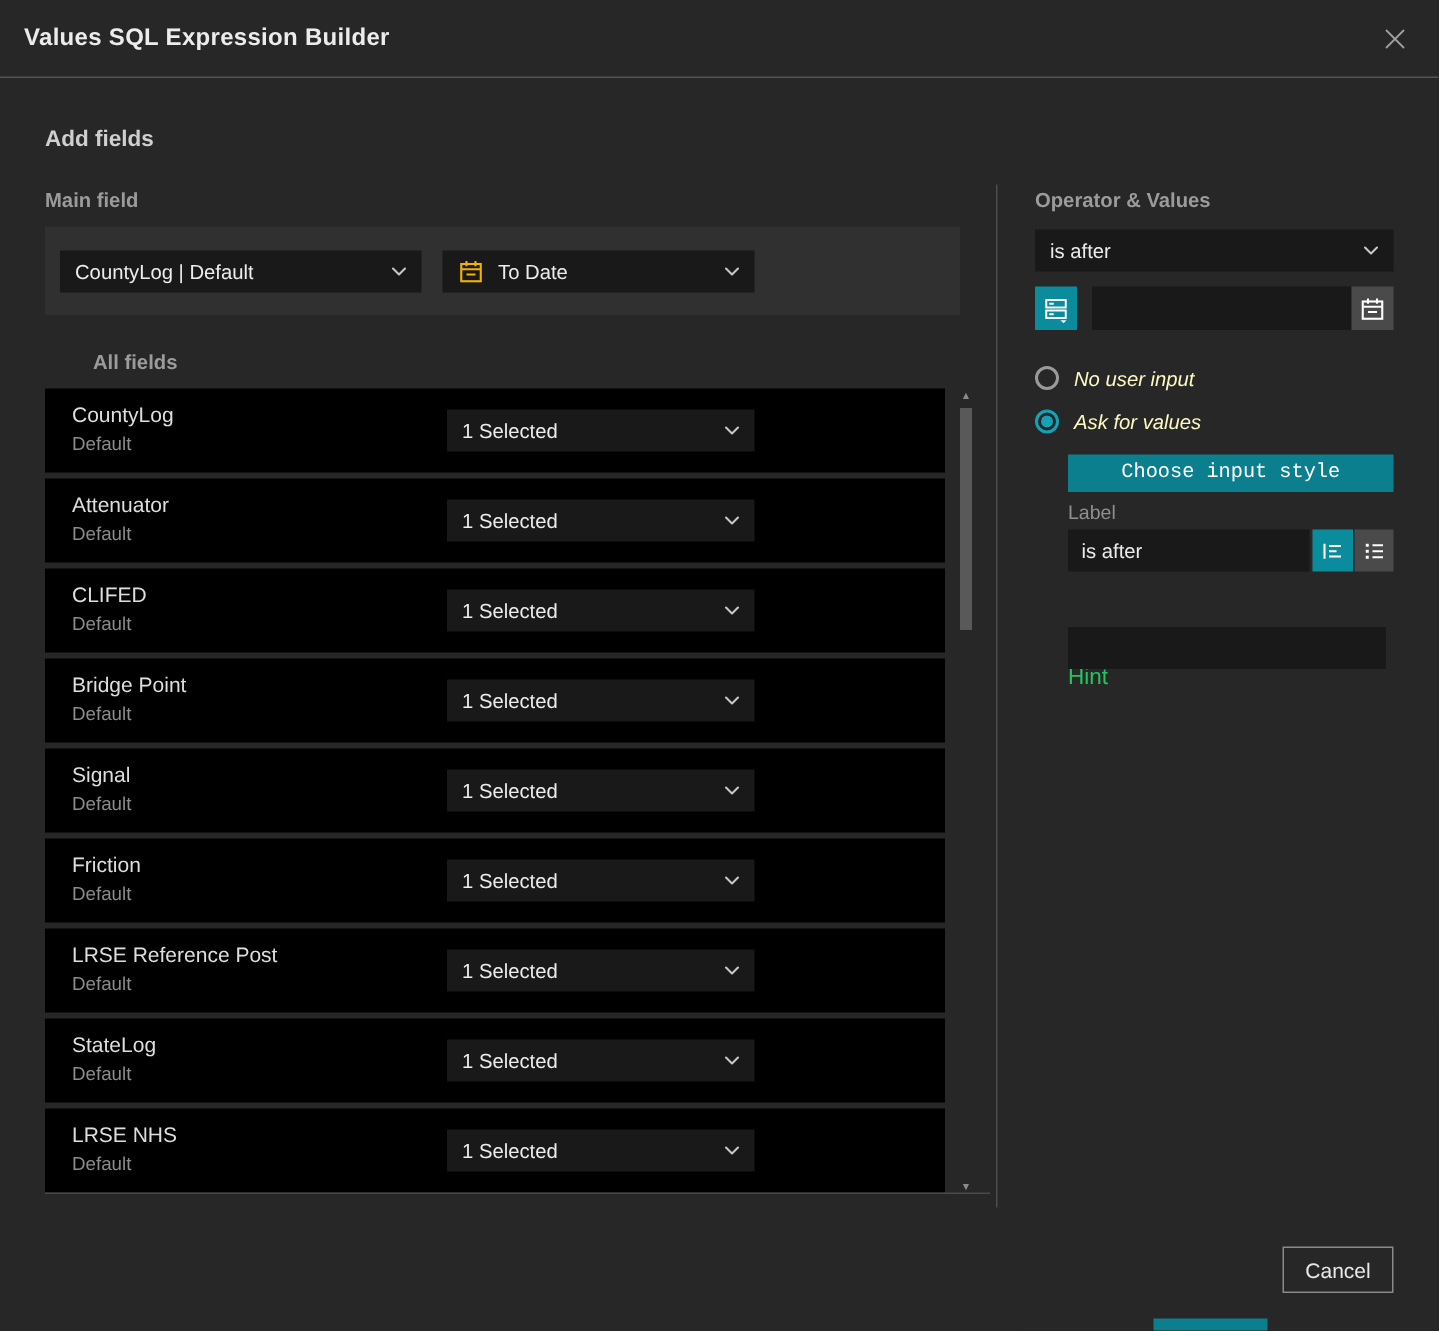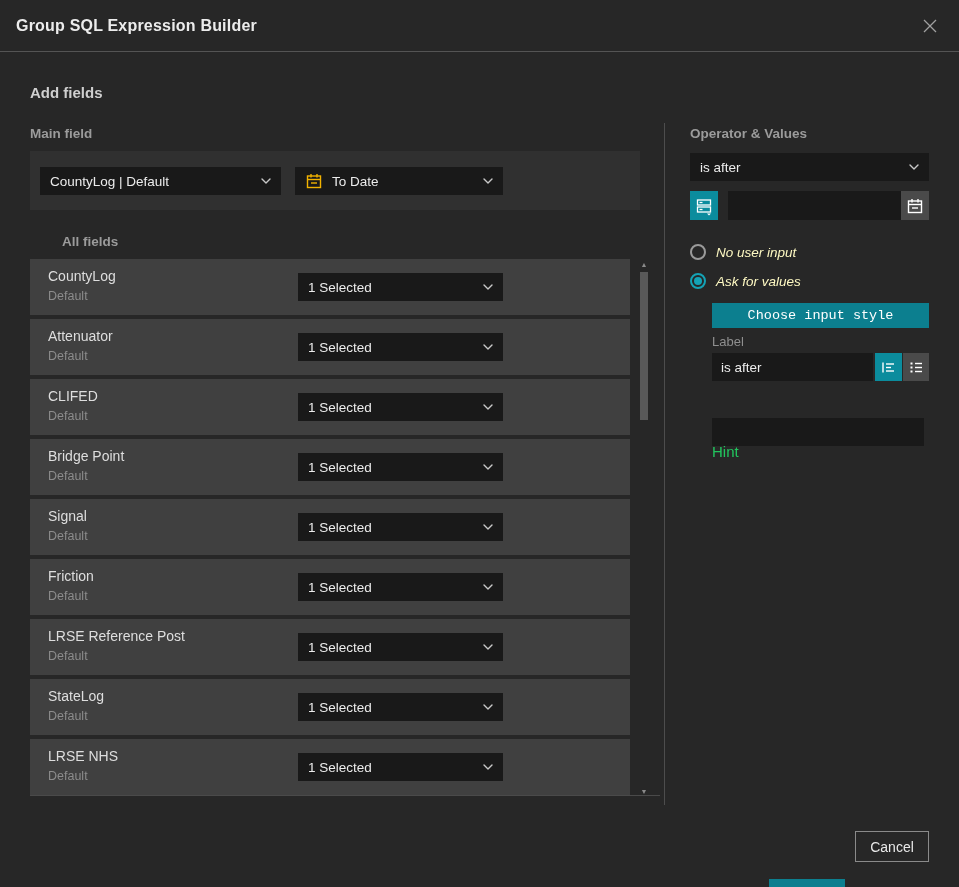--- a/index.html
+++ b/index.html
@@ -44,21 +44,21 @@
 
   
   .main-panel { position:absolute; left:30px; top:151px; width:610px; height:59px; background:#303030; }
   .sel-field { position:absolute; left:10px; top:16px; width:241px; }
   .sel-type  { position:absolute; left:265px; top:16px; width:208px; }
   .sel-type .left-grp { display:flex; align-items:center; gap:9px; overflow:hidden; }
 
   
   .fields-list { position:absolute; left:30px; top:259px; width:600px; }
   .frow {
-    position:relative; height:56px; background:#404040; margin-bottom:4px;
+    position:relative; height:56px; background:#000000; margin-bottom:4px;
     padding:9px 0 0 18px;
   }
   .frow .fname { font-size:14px; color:#dedede; }
   .frow .fsub  { font-size:12.5px; color:#8c8c8c; margin-top:5px; }
   .frow .select { position:absolute; left:268px; top:14px; width:205px; }
   .list-bottom-line { position:absolute; left:30px; top:795px; width:630px; height:1px; background:#4a4a4a; }
 
   
   .sbar { position:absolute; left:638px; top:261px; width:12px; height:538px; }
   .sbar .arrow { position:absolute; left:1px; width:10px; text-align:center; font-size:7px; color:#8a8a8a; line-height:7px; cursor:pointer; }
@@ -133,21 +133,21 @@
       <line x1="12" y1="2" x2="12" y2="5.5" stroke-width="1.4"></line>
       <line x1="2.5" y1="7.5" x2="15.5" y2="7.5" stroke-width="1.4"></line>
       <line x1="6" y1="11" x2="12" y2="11" stroke-width="1.4"></line>
     </g>
   </defs>
 </svg>
 
 <div class="dialog">
 
   <div class="hdr">
-    <div class="hdr-title">Group SQL Expression Builder</div>
+    <div class="hdr-title">Values SQL Expression Builder</div>
     <div class="close-btn">
       <span>
         <svg width="18" height="18" viewBox="0 0 18 18">
           <line x1="3" y1="3" x2="15" y2="15" stroke="#a0a0a0" stroke-width="1.2"></line>
           <line x1="15" y1="3" x2="3" y2="15" stroke="#a0a0a0" stroke-width="1.2"></line>
         </svg>
       </span>
     </div>
   </div>
 

